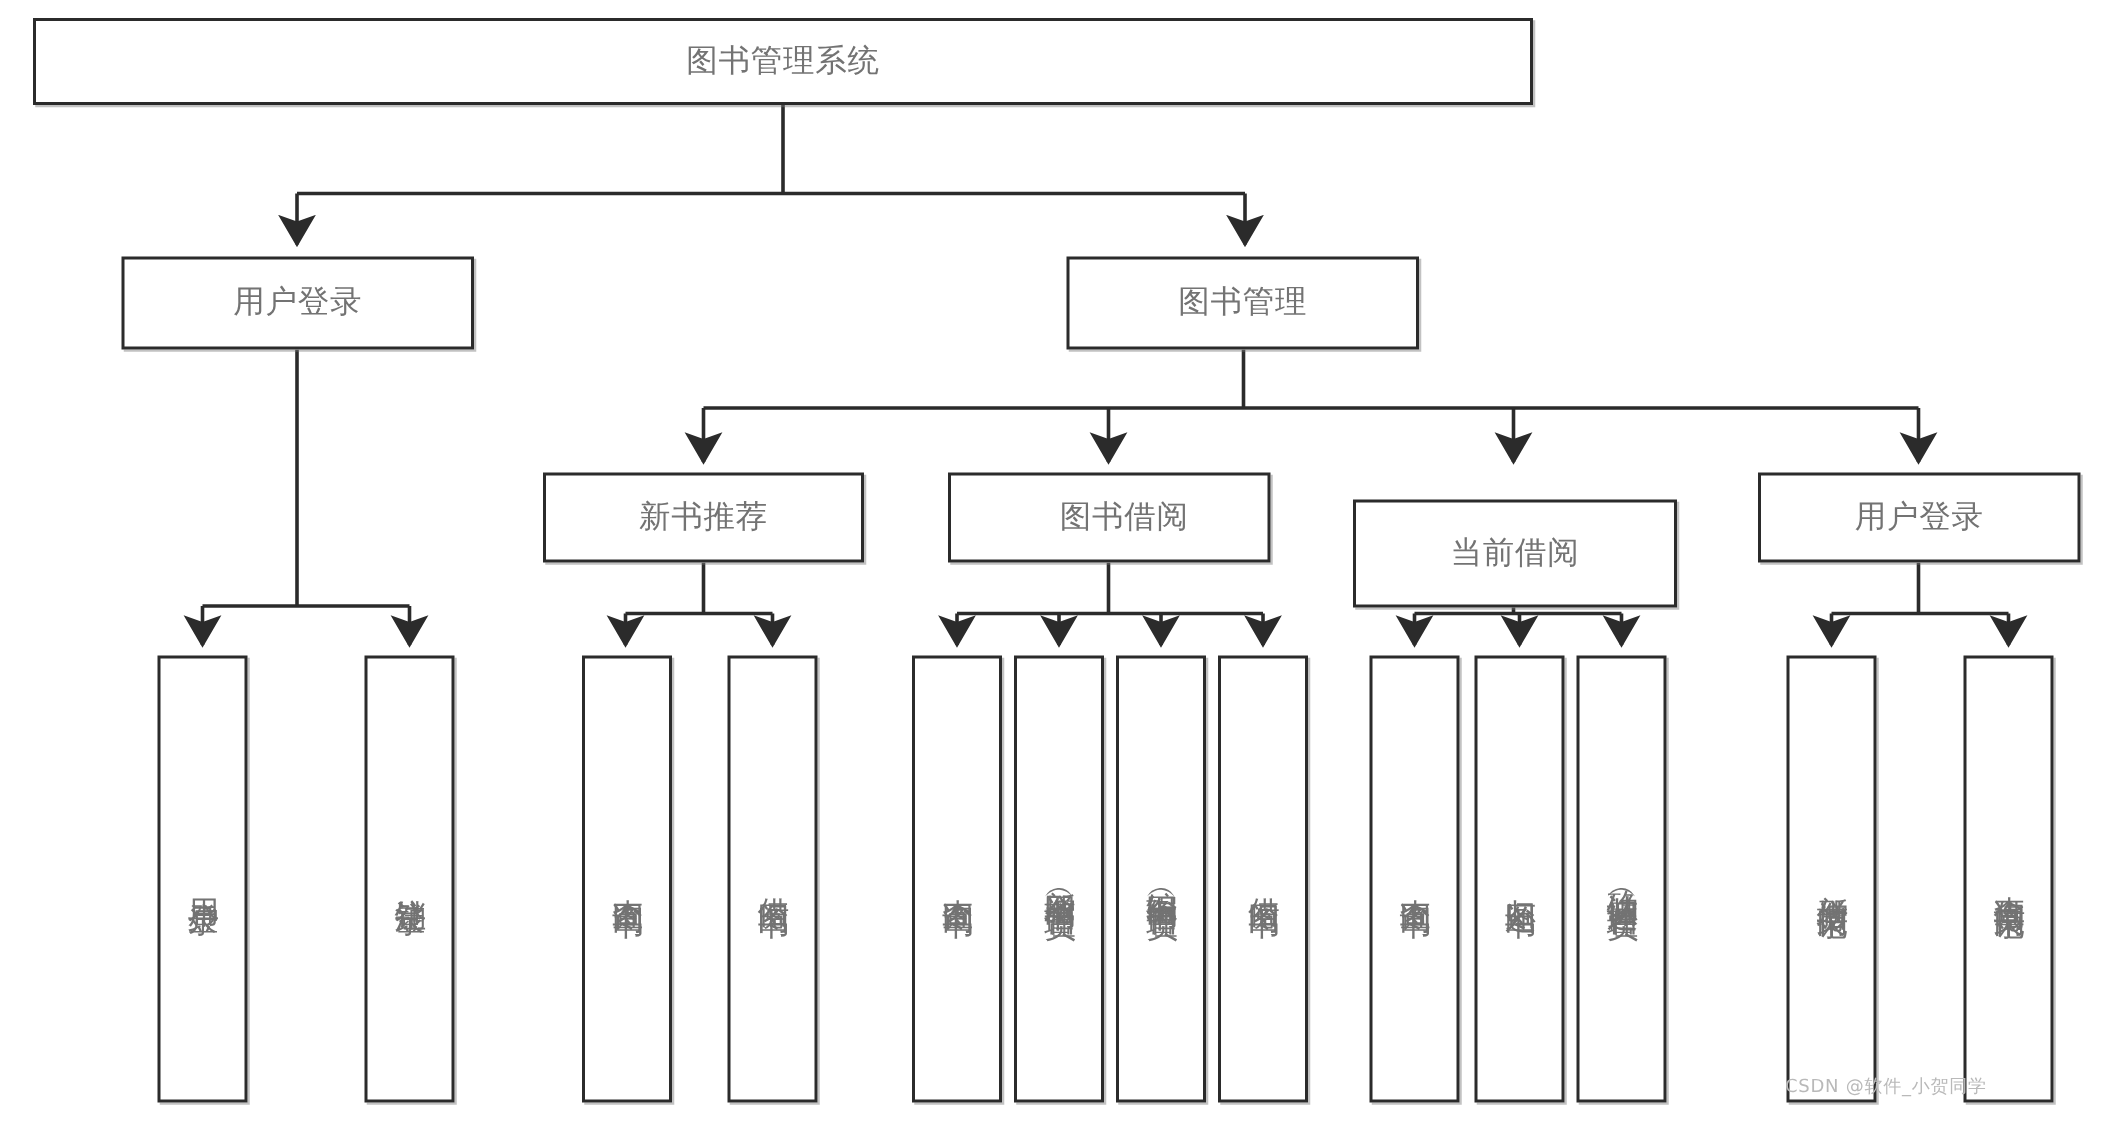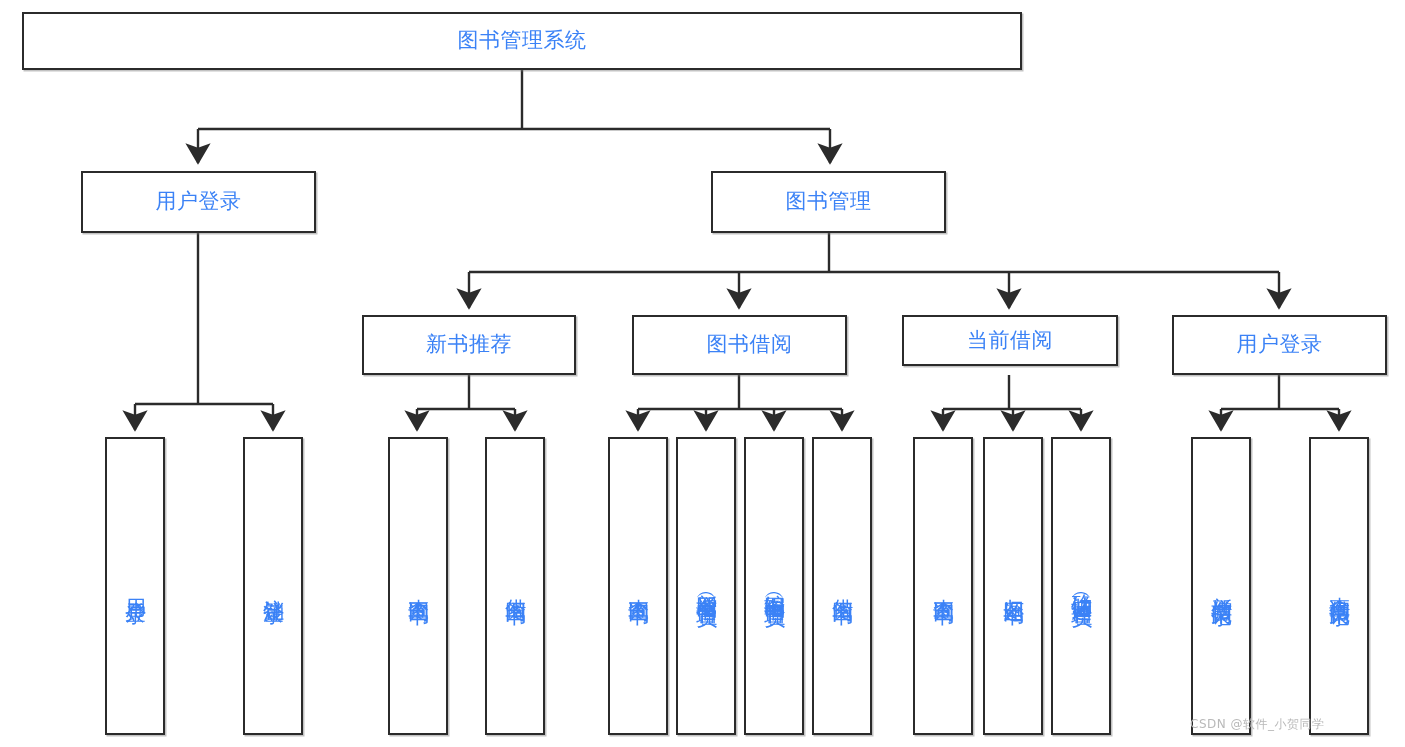--- a/index.html
+++ b/index.html
@@ -29,21 +29,21 @@
     position: absolute;
     box-sizing: border-box;
     background: #ffffff;
     border: 2px solid #2b2b2b;
     box-shadow: 1.5px 1.5px 0 rgba(120,120,120,0.45);
     display: flex;
     align-items: center;
     justify-content: center;
   }
   .node-label {
-    color: #3b82f6;
+    color: #737373;
     font-size: 21px;
     line-height: 1.22;
     letter-spacing: 0.5px;
     white-space: nowrap;
     text-align: right;
   }
   .node.vertical {
     align-items: center;
     justify-content: center;
   }
@@ -129,21 +129,21 @@
   <div class="node" id="node-l2-1" style="left: 711px; top: 171px; width: 235px; height: 62px;">
     <span class="node-label">图书管理</span>
   </div>
 
   <div class="node" id="node-l3-0" style="left: 362px; top: 315px; width: 214px; height: 60px;">
     <span class="node-label">新书推荐</span>
   </div>
   <div class="node" id="node-l3-1" style="left: 632px; top: 315px; width: 215px; height: 60px; padding-left: 20px;">
     <span class="node-label">图书借阅</span>
   </div>
-  <div class="node" id="node-l3-2" style="left: 902px; top: 315px; width: 216px; height: 51px;">
+  <div class="node" id="node-l3-2" style="left: 902px; top: 333px; width: 216px; height: 72px;">
     <span class="node-label">当前借阅</span>
   </div>
   <div class="node" id="node-l3-3" style="left: 1172px; top: 315px; width: 215px; height: 60px;">
     <span class="node-label">用户登录</span>
   </div>
 
   <div class="node vertical" id="node-leaf-0" style="left: 105px; top: 437px; width: 60px; height: 298px;">
     <span class="node-label">用户登录</span>
   </div>
   <div class="node vertical" id="node-leaf-1" style="left: 243px; top: 437px; width: 60px; height: 298px;">

